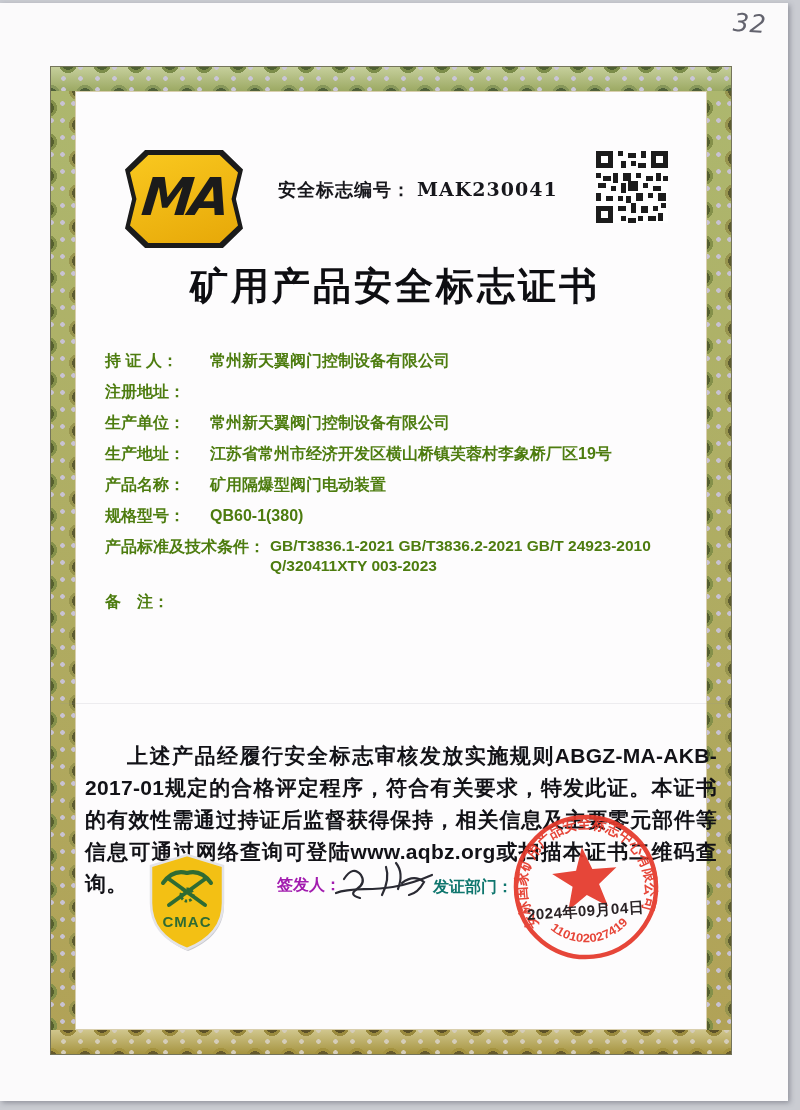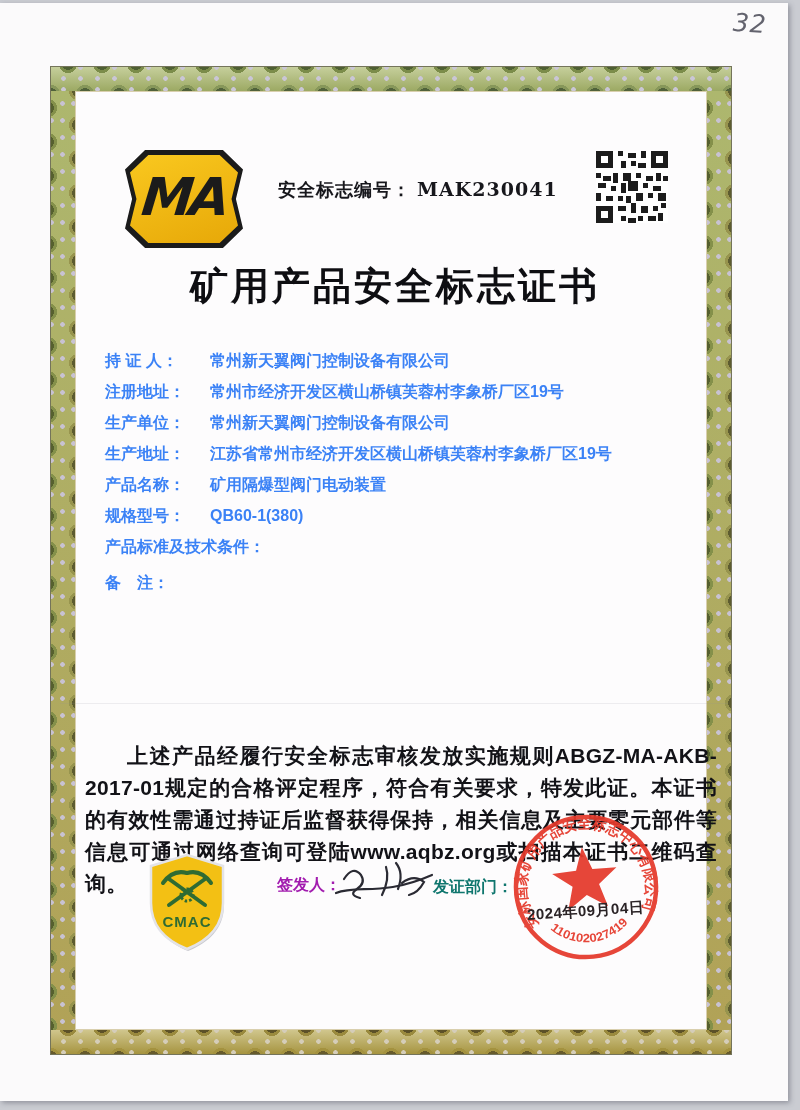--- a/index.html
+++ b/index.html
@@ -57,21 +57,21 @@
     background:linear-gradient(160deg,#f9c81f,#e7a808);
     display:flex;align-items:center;justify-content:center;}
   .ma-text{font:italic 900 52px "DejaVu Sans",sans-serif;color:#1b1b1b;letter-spacing:-4px;transform:skewX(-6deg);padding-bottom:4px;}
   .mark-no{position:absolute;left:278px;top:175px;font-size:18px;font-weight:700;color:#17171c;letter-spacing:1px;white-space:nowrap;}
   .mark-no .val{font-family:"DejaVu Serif",serif;font-weight:600;font-size:19px;letter-spacing:1px;text-align:center;}
   .qr{position:absolute;left:596px;top:148px;width:72px;height:72px;}
   
   .cert-title{position:absolute;left:16px;right:14px;top:258px;text-align:center;
     font-size:38px;font-weight:900;color:#0e0e12;letter-spacing:3px;}
   
-  .fields{position:absolute;left:105px;top:347px;width:590px;font-size:16px;line-height:21px;color:#3b82f6;}
+  .fields{position:absolute;left:105px;top:347px;width:590px;font-size:16px;line-height:21px;color:#4d7c0f;}
   .row{display:flex;margin-bottom:10px;}
   .row .lbl{flex:0 0 105px;font-weight:700;white-space:nowrap;}
   .row .val{font-weight:700;}
   .row-std .lbl{flex:0 0 165px;}
   .row-std .val{width:420px;font-size:15.5px;line-height:20px;}
   .row-dates{margin-top:12px;}
   .row-dates .val1{font-weight:700;width:190px;}
   .row-dates .lbl2{flex:0 0 100px;font-weight:700;white-space:nowrap;}
   .row-remark{margin-top:15px;}
   
@@ -161,40 +161,40 @@
 
   <div class="cert-title">矿用产品安全标志证书</div>
 
   <div class="fields">
     <div class="row">
       <span class="lbl">持 证 人：</span>
       <span class="val">常州新天翼阀门控制设备有限公司</span>
     </div>
     <div class="row">
       <span class="lbl">注册地址：</span>
-      <span class="val">常州市经济开发区横山桥镇芙蓉村李象桥厂区19号</span>
     </div>
     <div class="row">
       <span class="lbl">生产单位：</span>
       <span class="val">常州新天翼阀门控制设备有限公司</span>
     </div>
     <div class="row">
       <span class="lbl">生产地址：</span>
       <span class="val">江苏省常州市经济开发区横山桥镇芙蓉村李象桥厂区19号</span>
     </div>
     <div class="row">
       <span class="lbl">产品名称：</span>
       <span class="val">矿用隔爆型阀门电动装置</span>
     </div>
     <div class="row">
       <span class="lbl">规格型号：</span>
       <span class="val">QB60-1(380)</span>
     </div>
     <div class="row row-std">
       <span class="lbl">产品标准及技术条件：</span>
+      <span class="val">GB/T3836.1-2021 GB/T3836.2-2021 GB/T 24923-2010 Q/320411XTY 003-2023</span>
     </div>
     <div class="row row-remark">
       <span class="lbl">备　注：</span>
       <span class="val"></span>
     </div>
   </div>
 
   <div class="statement">上述产品经履行安全标志审核发放实施规则ABGZ-MA-AKB-2017-01规定的合格评定程序，符合有关要求，特发此证。本证书的有效性需通过持证后监督获得保持，相关信息及主要零元部件等信息可通过网络查询可登陆www.aqbz.org或扫描本证书二维码查询。</div>
 
   <svg class="cmac" viewBox="0 0 88 100">

